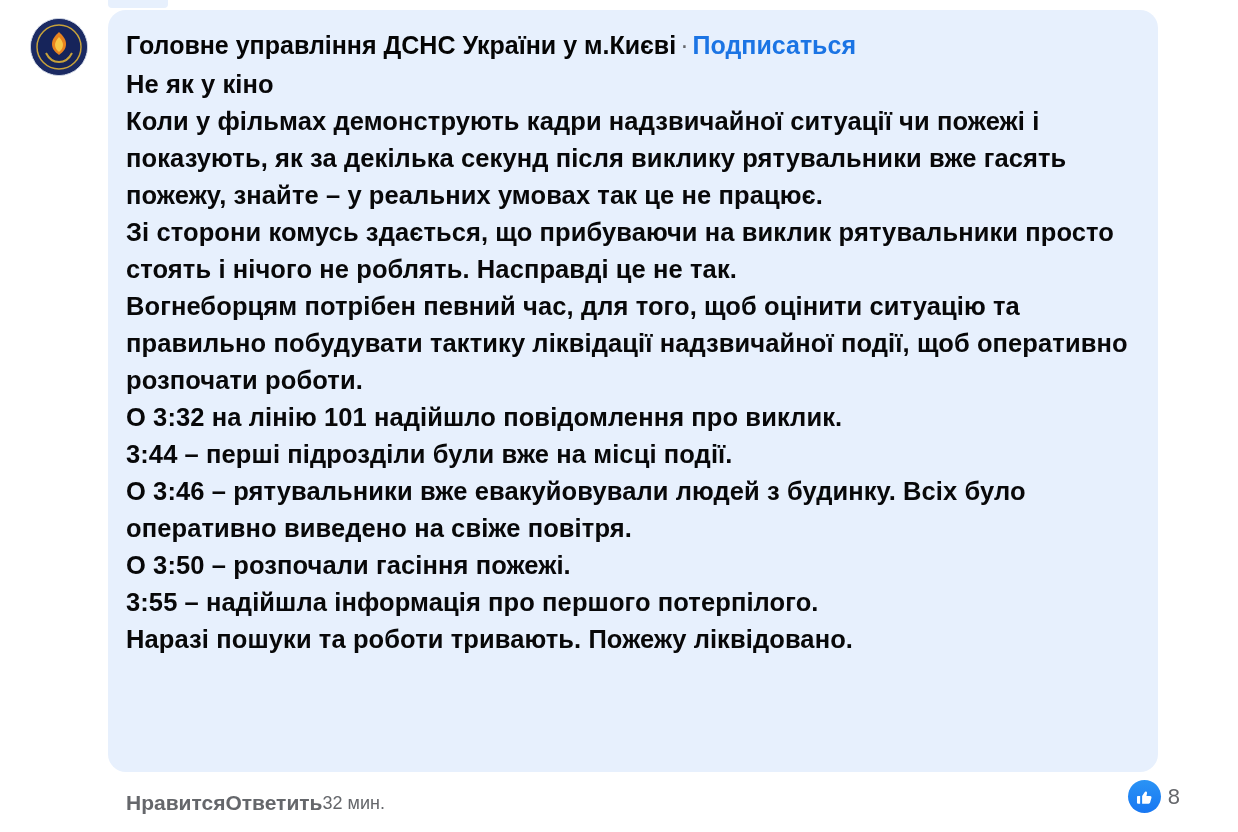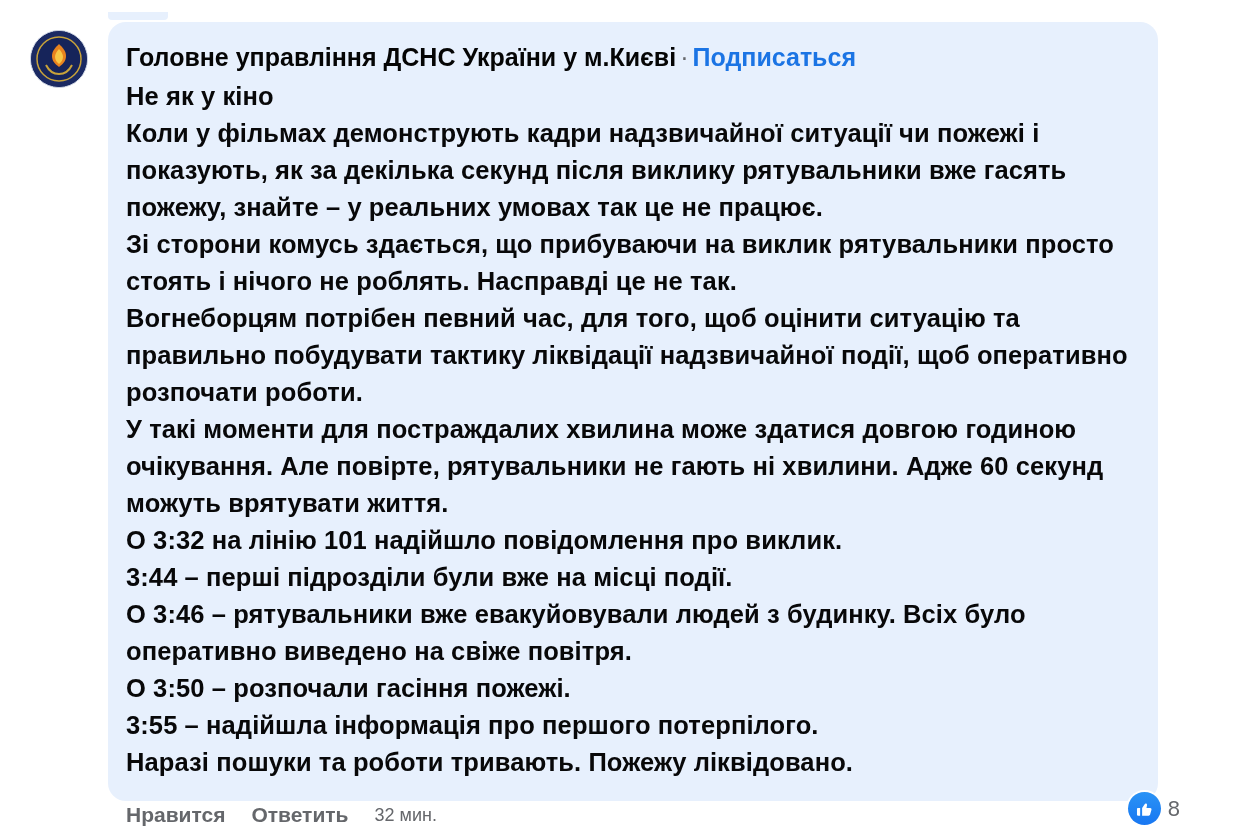--- a/index.html
+++ b/index.html
@@ -12,21 +12,20 @@
     background: #ffffff;
     font-family: "Liberation Sans", sans-serif;
     overflow: hidden;
   }
 
   .comment-root {
     position: relative;
     width: 1238px;
     height: 716px;
     background: #ffffff;
-    margin-top: 12px;
   }
 
   
   .top-artifact {
     position: absolute;
     left: 108px;
     top: 0px;
     width: 60px;
     height: 8px;
     background: #e7f0fd;
@@ -86,21 +85,20 @@
   .body-text p {
     margin: 0;
   }
 
   .footer {
     position: absolute;
     left: 126px;
     top: 790px;
     display: flex;
     align-items: center;
-    gap: 26px;
   }
   .footer-action {
     font-size: 21px;
     font-weight: bold;
     color: #65676b;
     cursor: pointer;
     line-height: 26px;
   }
   .footer-time {
     font-size: 18px;
@@ -154,21 +152,20 @@
   <div class="bubble">
     <div class="author-line">
       <span class="author-name">Головне управління ДСНС України у м.Києві</span><span class="dot-sep">·</span><span class="follow-link">Подписаться</span>
     </div>
 
     <div class="body-text">
       <p>Не як у кіно</p>
       <p>Коли у фільмах демонструють кадри надзвичайної ситуації чи пожежі і показують, як за декілька секунд після виклику рятувальники вже гасять пожежу, знайте – у реальних умовах так це не працює.</p>
       <p>Зі сторони комусь здається, що прибуваючи на виклик рятувальники просто стоять і нічого не роблять. Насправді це не так.</p>
       <p>Вогнеборцям потрібен певний час, для того, щоб оцінити ситуацію та правильно побудувати тактику ліквідації надзвичайної події, щоб оперативно розпочати роботи.</p>
-      <p>У такі моменти для постраждалих хвилина може здатися довгою годиною очікування. Але повірте, рятувальники не гають ні хвилини. Адже 60 секунд можуть врятувати життя.</p>
       <p>О 3:32 на лінію 101 надійшло повідомлення про виклик.</p>
       <p>3:44 – перші підрозділи були вже на місці події.</p>
       <p>О 3:46 – рятувальники вже евакуйовували людей з будинку. Всіх було оперативно виведено на свіже повітря.</p>
       <p>О 3:50 – розпочали гасіння пожежі.</p>
       <p>3:55 – надійшла інформація про першого потерпілого.</p>
       <p>Наразі пошуки та роботи тривають. Пожежу ліквідовано.</p>
     </div>
   </div>
 
   <div class="footer">

